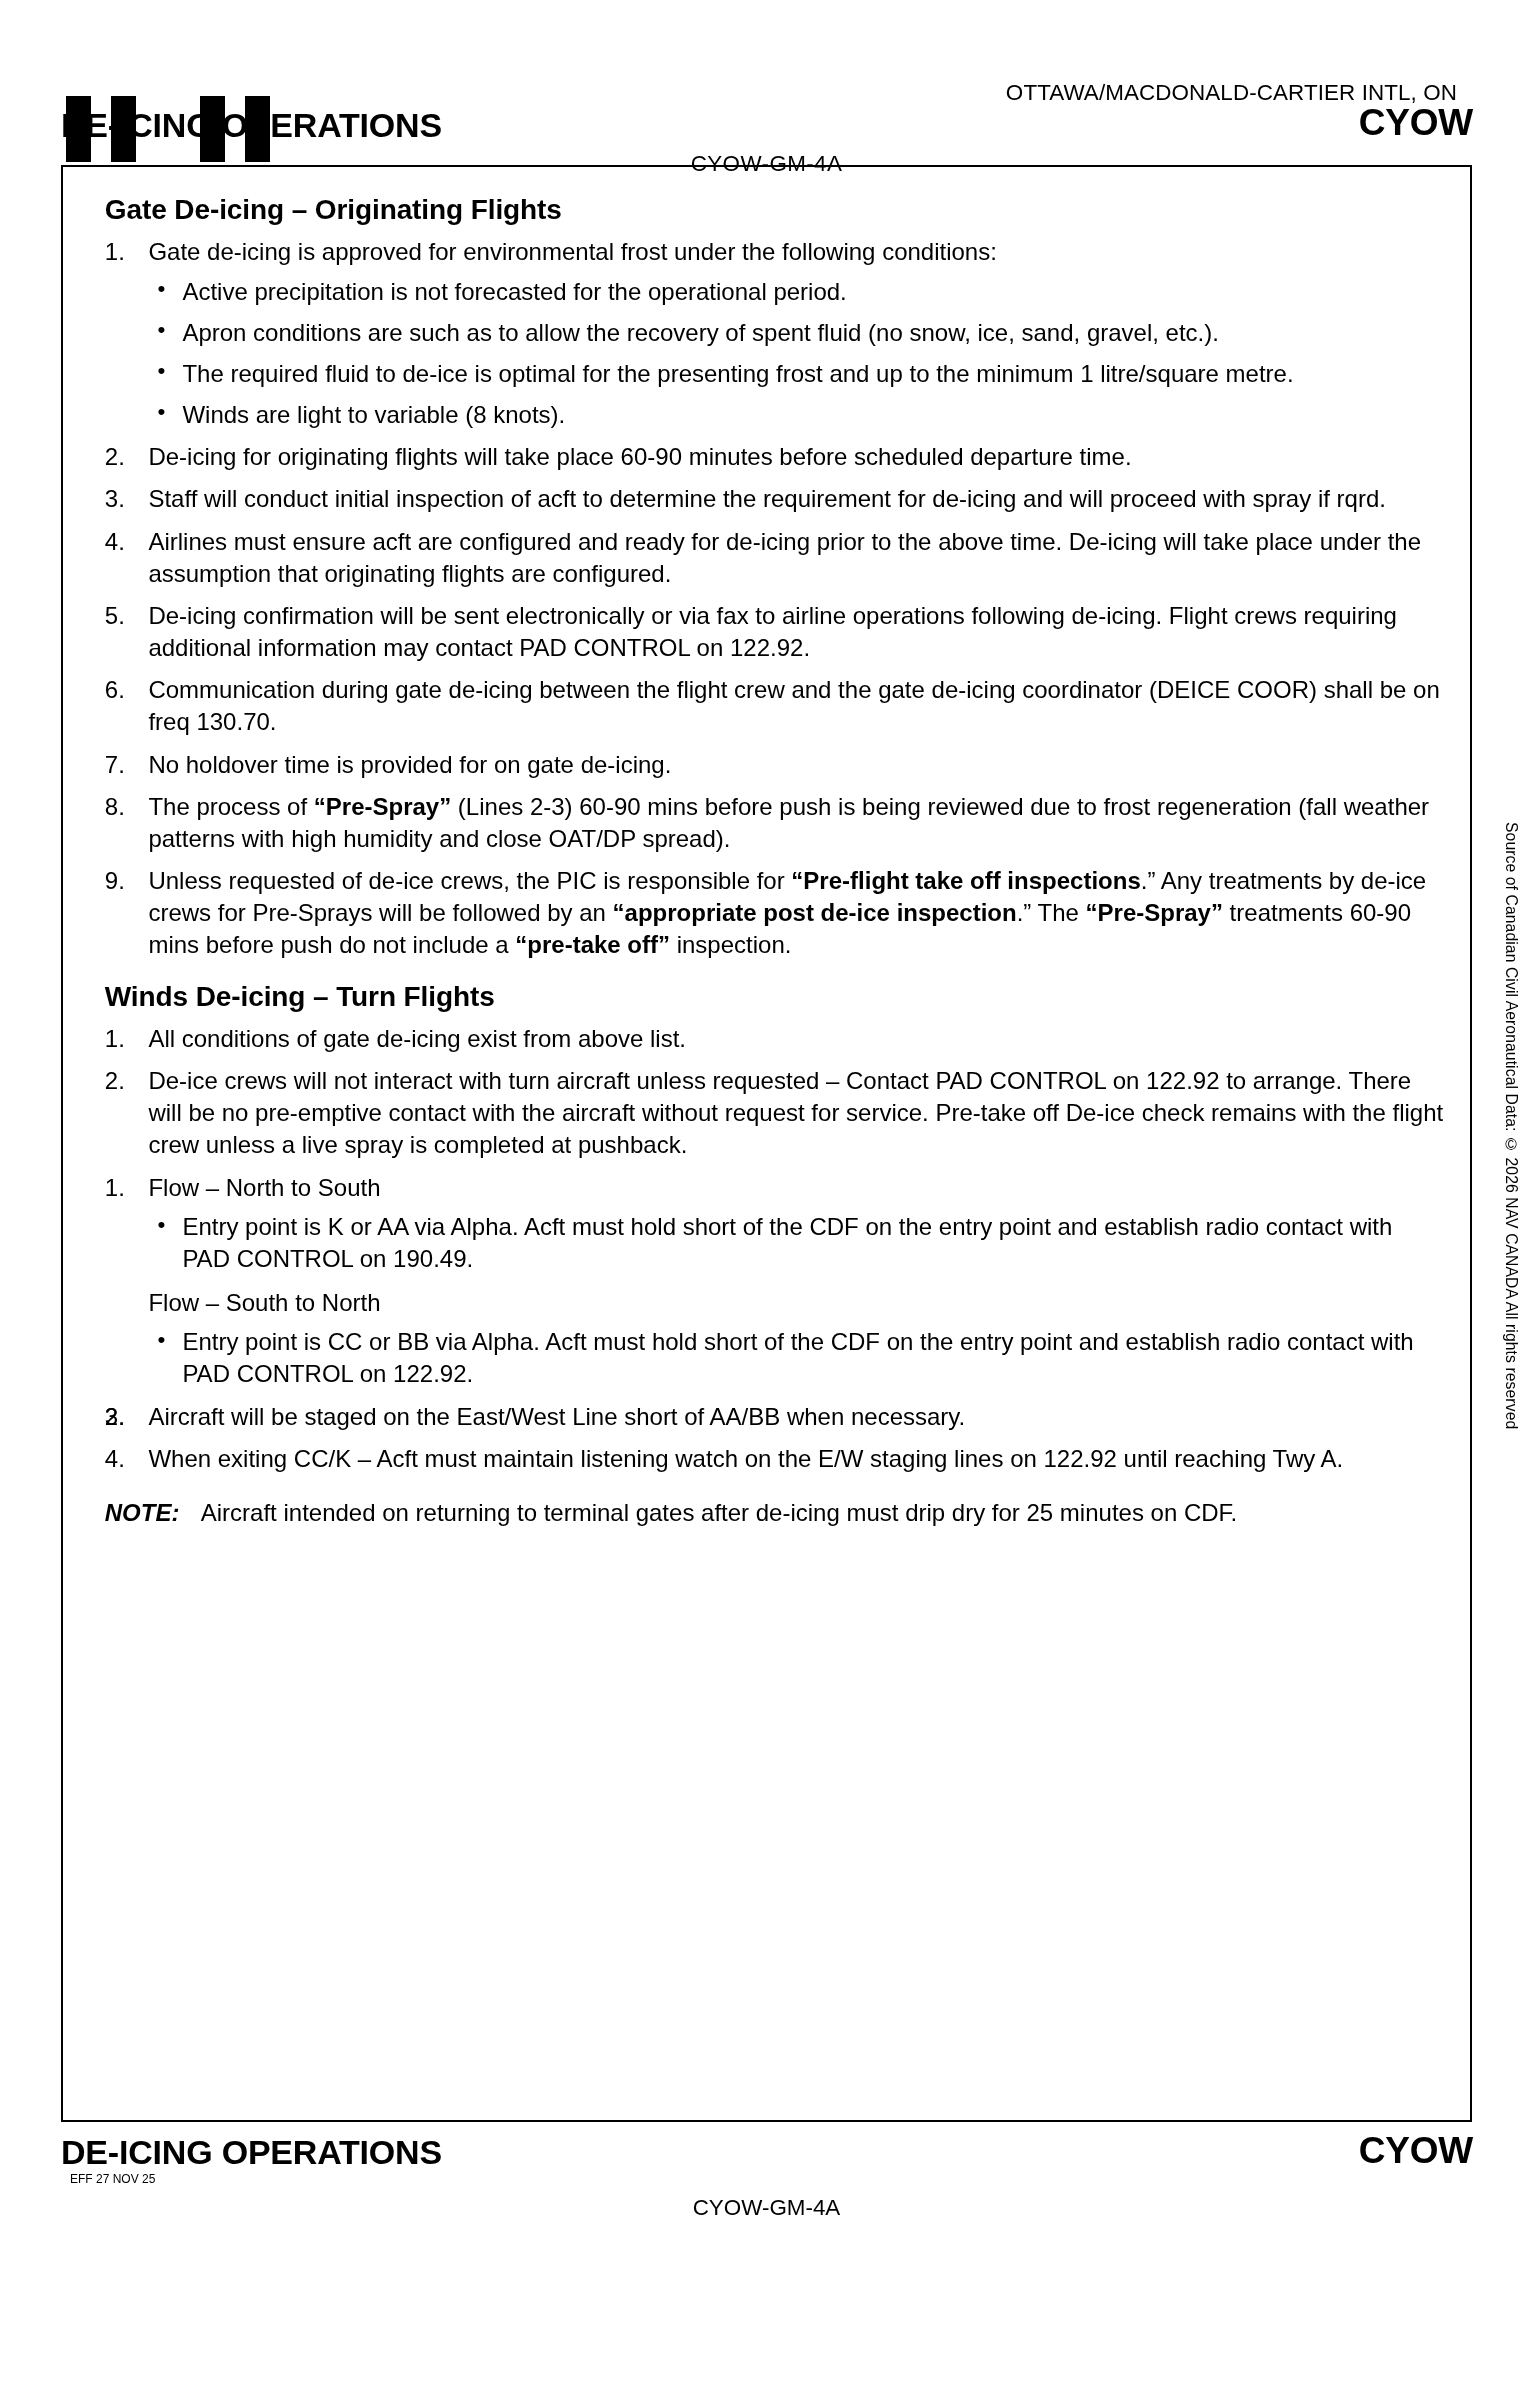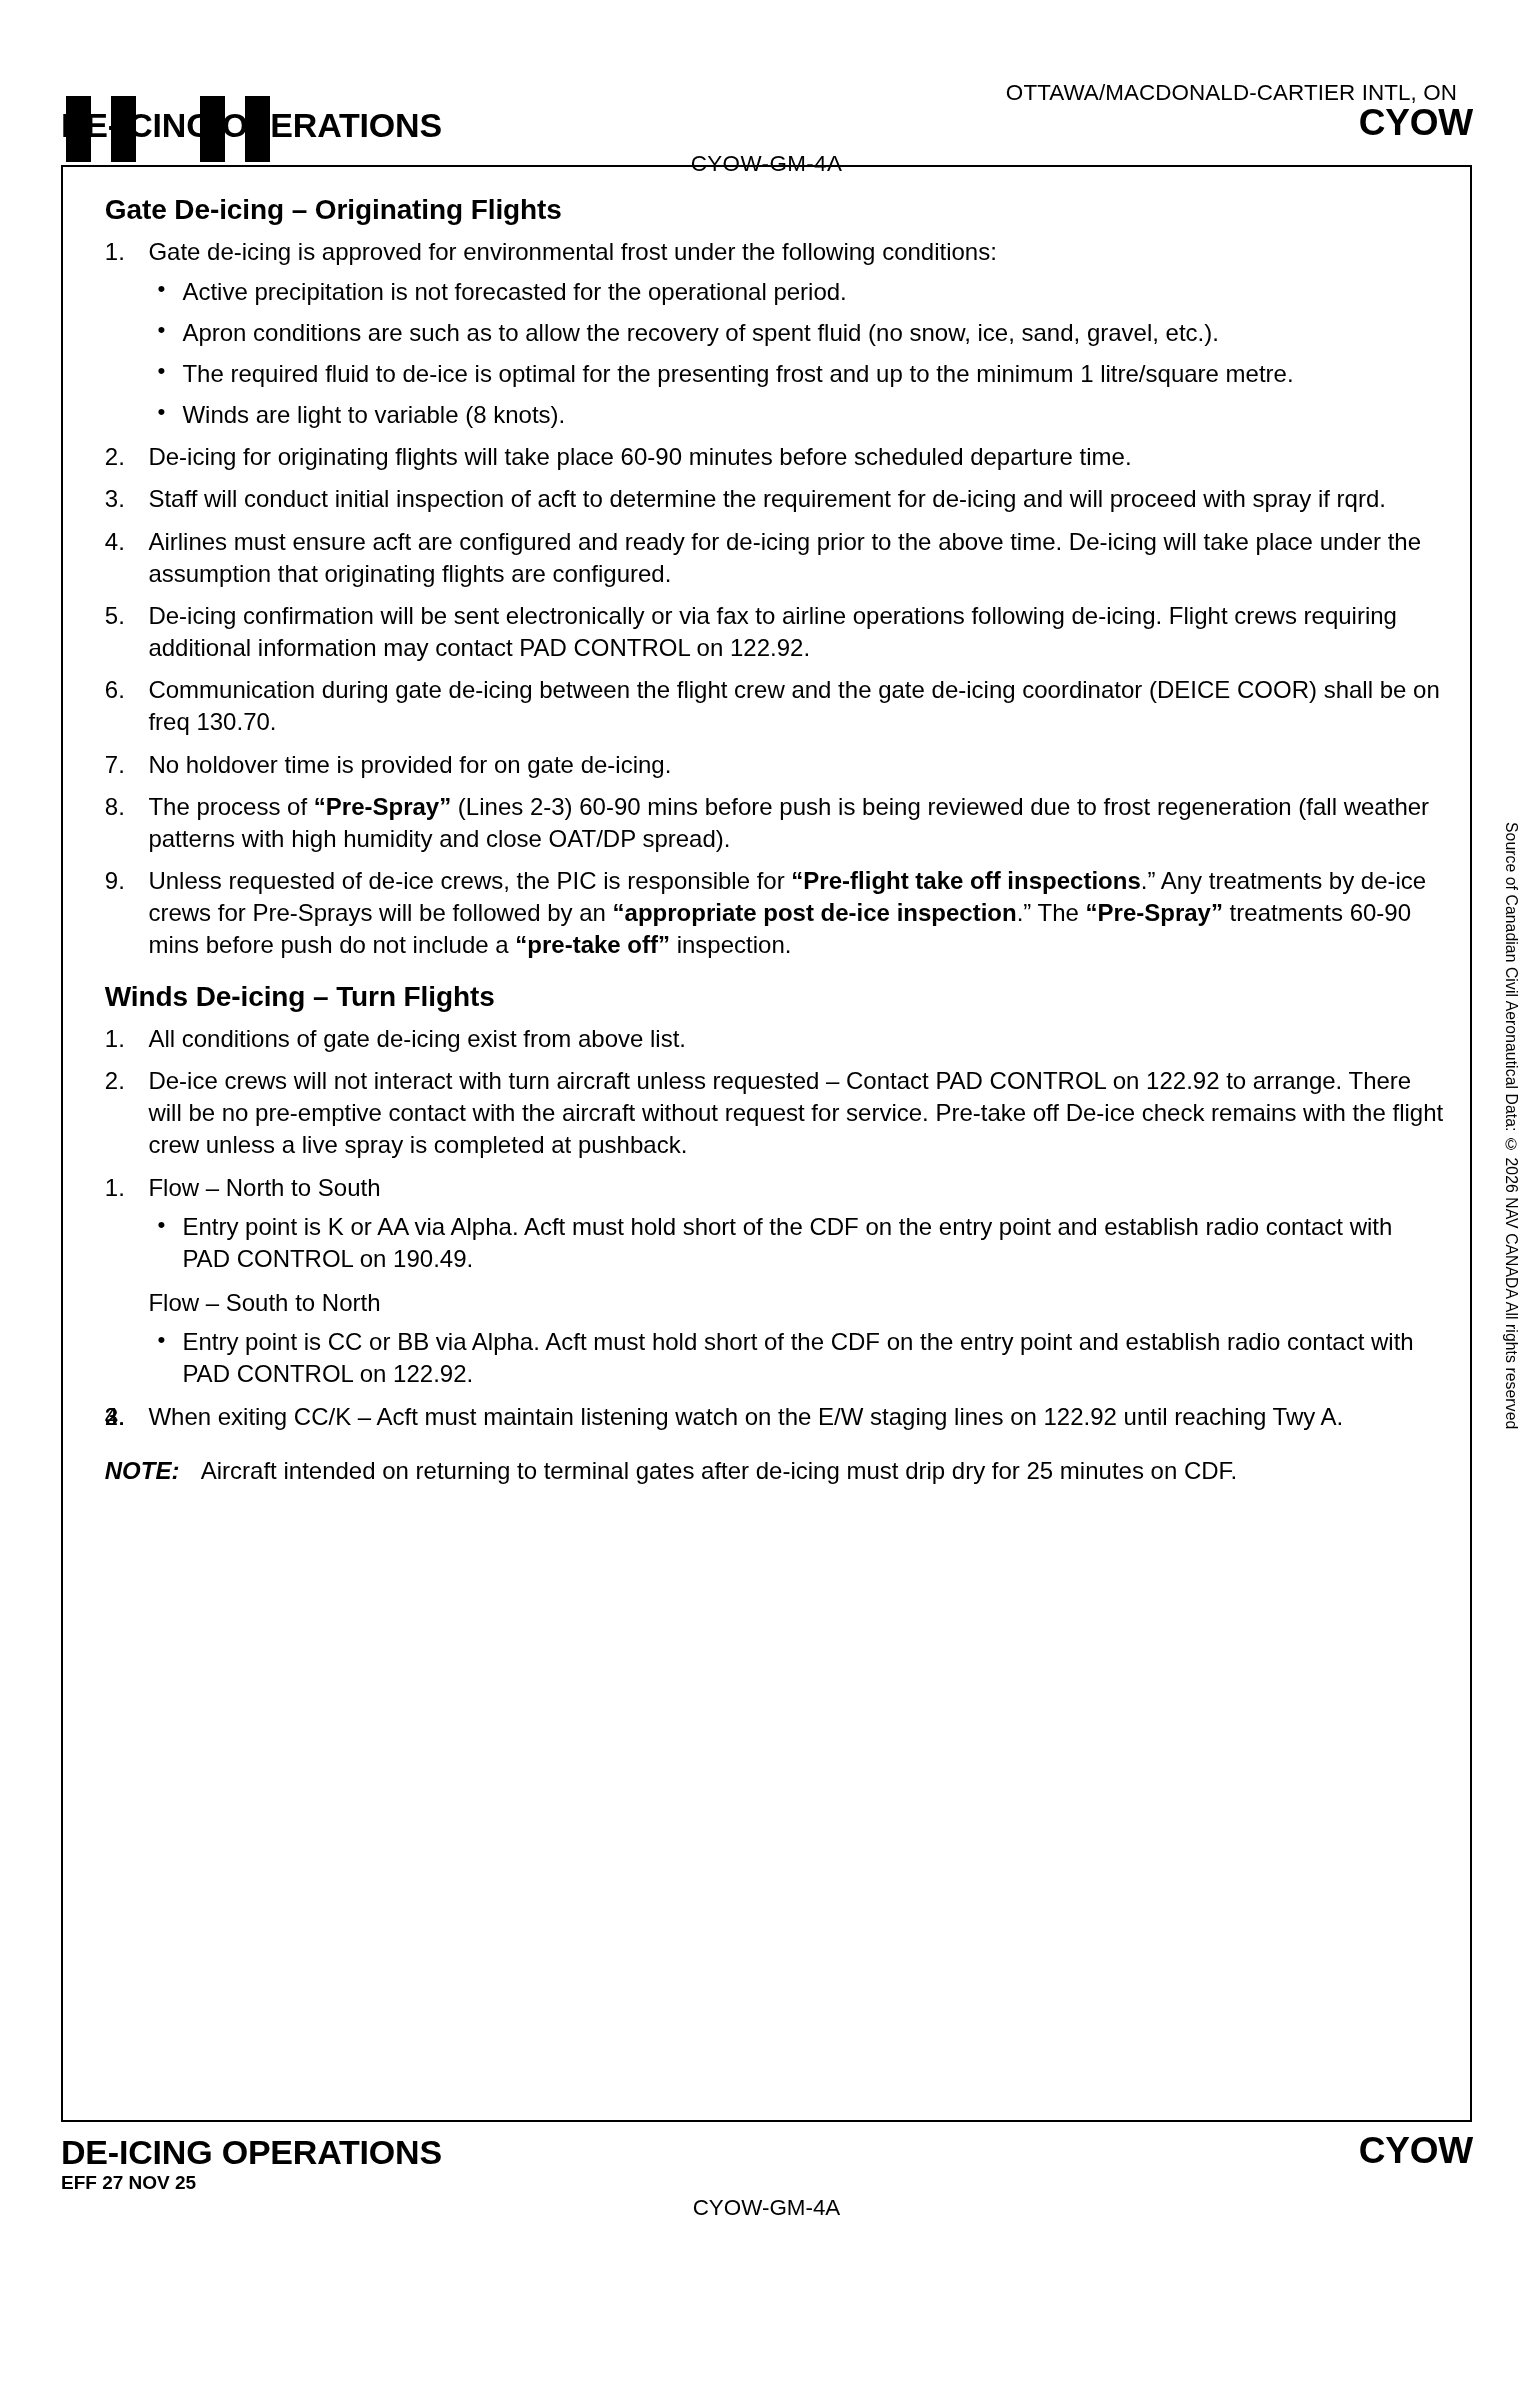--- a/index.html
+++ b/index.html
@@ -199,24 +199,23 @@
   .footer .title-right {
     position: absolute;
     right: 0;
     top: -3px;
     font-size: 37px;
     font-weight: bold;
     letter-spacing: -0.2px;
   }
   .footer .eff {
     position: absolute;
-    left: 0;
+    left: 9px;
     top: 39px;
-    font-size: 19px;
-    font-weight: bold;
+    font-size: 12px;
   }
   .doc-code-bottom {
     margin-top: 10.5px;
     text-align: center;
     font-size: 22.4px;
   }
   .sim-warning {
     margin-top: 13.4px;
     text-align: center;
     font-size: 24px;
@@ -314,20 +313,21 @@
         <div class="subhead">Flow – South to North</div>
         <ul class="bullets">
           <li>Entry point is CC or BB via Alpha. Acft must hold short of the CDF on the entry point and establish radio contact with PAD CONTROL on 122.92.</li>
         </ul>
       </li>
       <li>
         <span class="num">2.</span>
       </li>
       <li>
         <span class="num">3.</span>
+        <span>Aircraft will be staged on the East/West Line short of AA/BB when necessary.</span>
       </li>
       <li>
         <span class="num">4.</span>
         <span>When exiting CC/K – Acft must maintain listening watch on the E/W staging lines on 122.92 until reaching Twy A.</span>
       </li>
     </ol>
 
     <div class="note-row">
       <span class="note-label">NOTE:</span>
       <span>Aircraft intended on returning to terminal gates after de-icing must drip dry for 25 minutes on CDF.</span>

